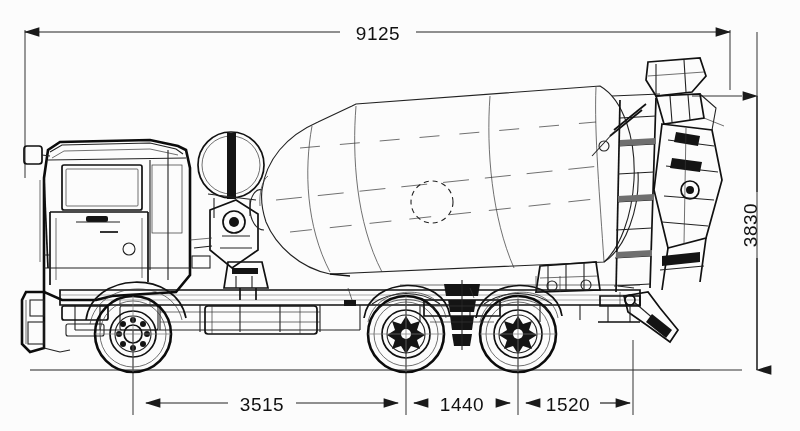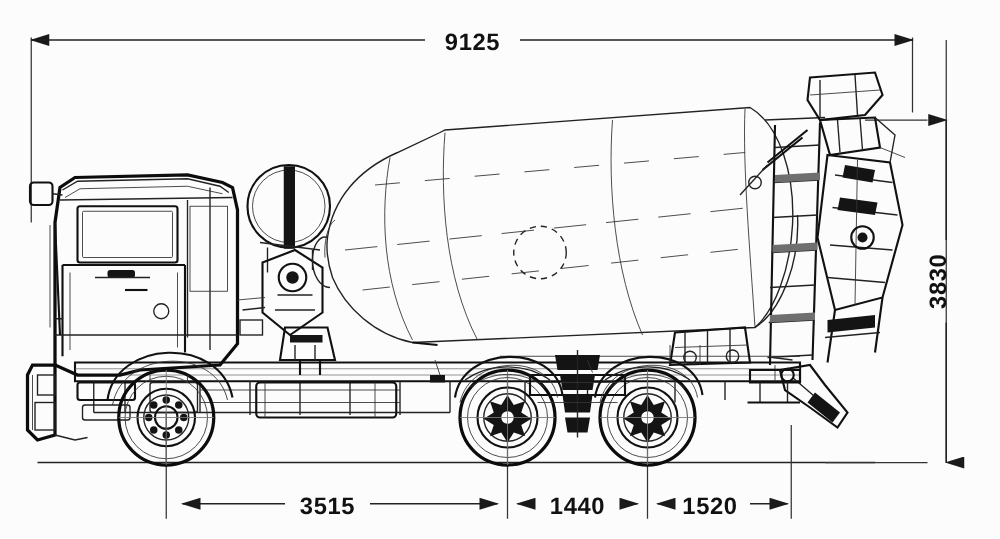--- a/index.html
+++ b/index.html
@@ -1,17 +1,17 @@
 <!DOCTYPE html>
 <html><head>
 <meta charset="utf-8">
 <style>
   html,body{margin:0;padding:0;background:#ffffff;}
   body{font-family:"Liberation Sans",sans-serif;}
-  #page{position:relative;width:800px;height:431px;background:#fcfcfc;overflow:hidden;font-weight:bold;}
+  #page{position:relative;width:800px;height:431px;background:#fcfcfc;overflow:hidden;}
   #page svg{position:absolute;left:0;top:0;}
   .dimtext{font-family:"Liberation Sans",sans-serif;font-size:19px;fill:#111;letter-spacing:0.5px;}
   .dimline{stroke:#222;stroke-width:1.2;fill:none;}
   .extline{stroke:#333;stroke-width:1;fill:none;}
   .thin{stroke:#333;stroke-width:0.7;fill:none;}
   .med{stroke:#222;stroke-width:1.1;fill:none;}
   .thick{stroke:#111;stroke-width:1.7;fill:none;}
   .vthick{stroke:#0c0c0c;stroke-width:2.6;fill:none;}
   .hair{stroke:#555;stroke-width:0.5;fill:none;}
   .ctr{stroke:#777;stroke-width:0.7;fill:none;}

